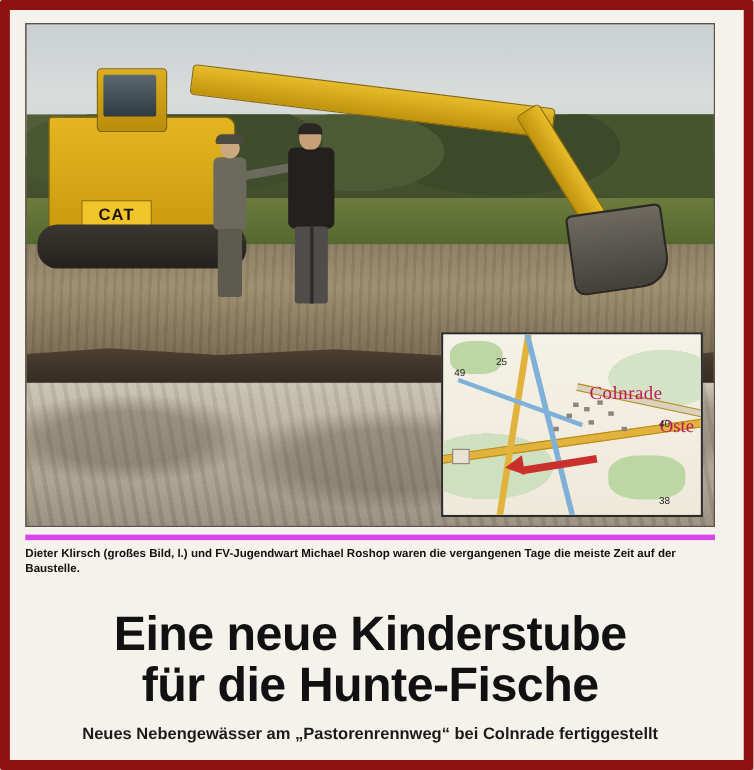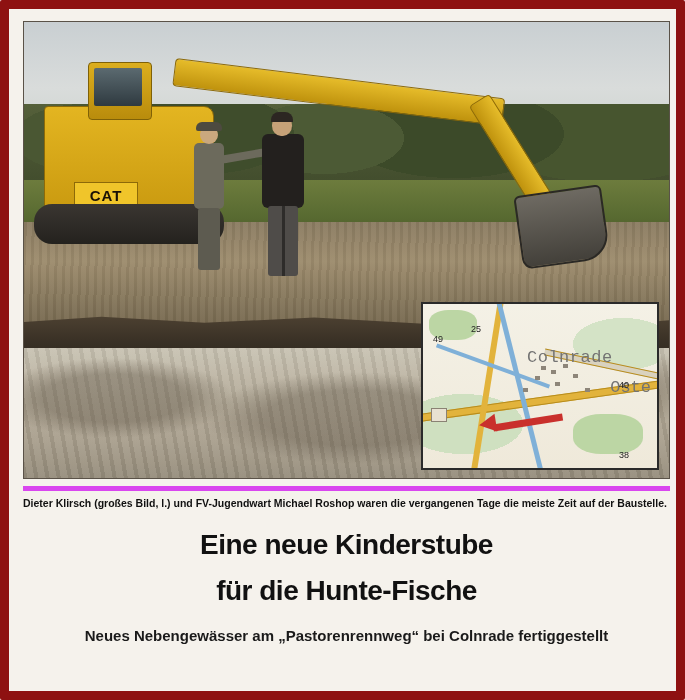--- a/index.html
+++ b/index.html
@@ -20,21 +20,21 @@
     box-sizing: border-box;
     background: #f3f0ea;
     border: 9px solid #8e1111;
     border-radius: 2px;
     overflow: hidden;
   }
   .inner {
     position: absolute;
     left: 0; top: 0; right: 0; bottom: 0;
     background: #f5f2ec;
-    padding: 12px 6px 10px 14px;
+    padding: 12px 26px 10px 14px;
     box-sizing: border-box;
   }
 
   
   .photo {
     position: relative;
     width: 100%;
     height: 458px;
     overflow: hidden;
     background: #6d6257;
@@ -206,22 +206,23 @@
     background: #7fb0d8; transform: rotate(20deg);
   }
   .map-block {
     position: absolute; background: #8d8579; width: 5px; height: 4px;
   }
   .map-green {
     position:absolute; background:#bcd6a4; border-radius:40%;
   }
   .map-label {
     position: absolute;
-    font-family: Liberation Mono, monospace;
-    color: #737373;
+    font-family: Liberation Serif, serif;
+    color: #be185d;
+    margin-left: 29px;
   }
   .map-label.town {
     left: 104px; top: 44px; font-size: 17px; letter-spacing: .5px;
   }
   .map-label.oste { right: 6px; top: 74px; font-size: 17px; }
   .map-num {
     position: absolute; font-family: "Liberation Sans", sans-serif;
     font-size: 9px; color: #222;
   }
   .map-arrow {
@@ -250,25 +251,25 @@
     line-height: 14px;
     font-weight: bold;
     color: #111111;
     border-top: 5px solid #d946ef;
     padding-top: 5px;
   }
   .caption .line2 { display: block; }
 
   
   .headline {
-    margin-top: 12px;
+    margin-top: 30px;
     text-align: center;
     font-family: "Liberation Sans", sans-serif;
     font-weight: bold;
-    font-size: 28px;
+    font-size: 44px;
     line-height: 46px;
     letter-spacing: -0.5px;
     color: #111111;
   }
   .headline .l2 { display: block; }
 
   .subhead {
     margin-top: 13px;
     text-align: center;
     font-family: "Liberation Sans", sans-serif;

